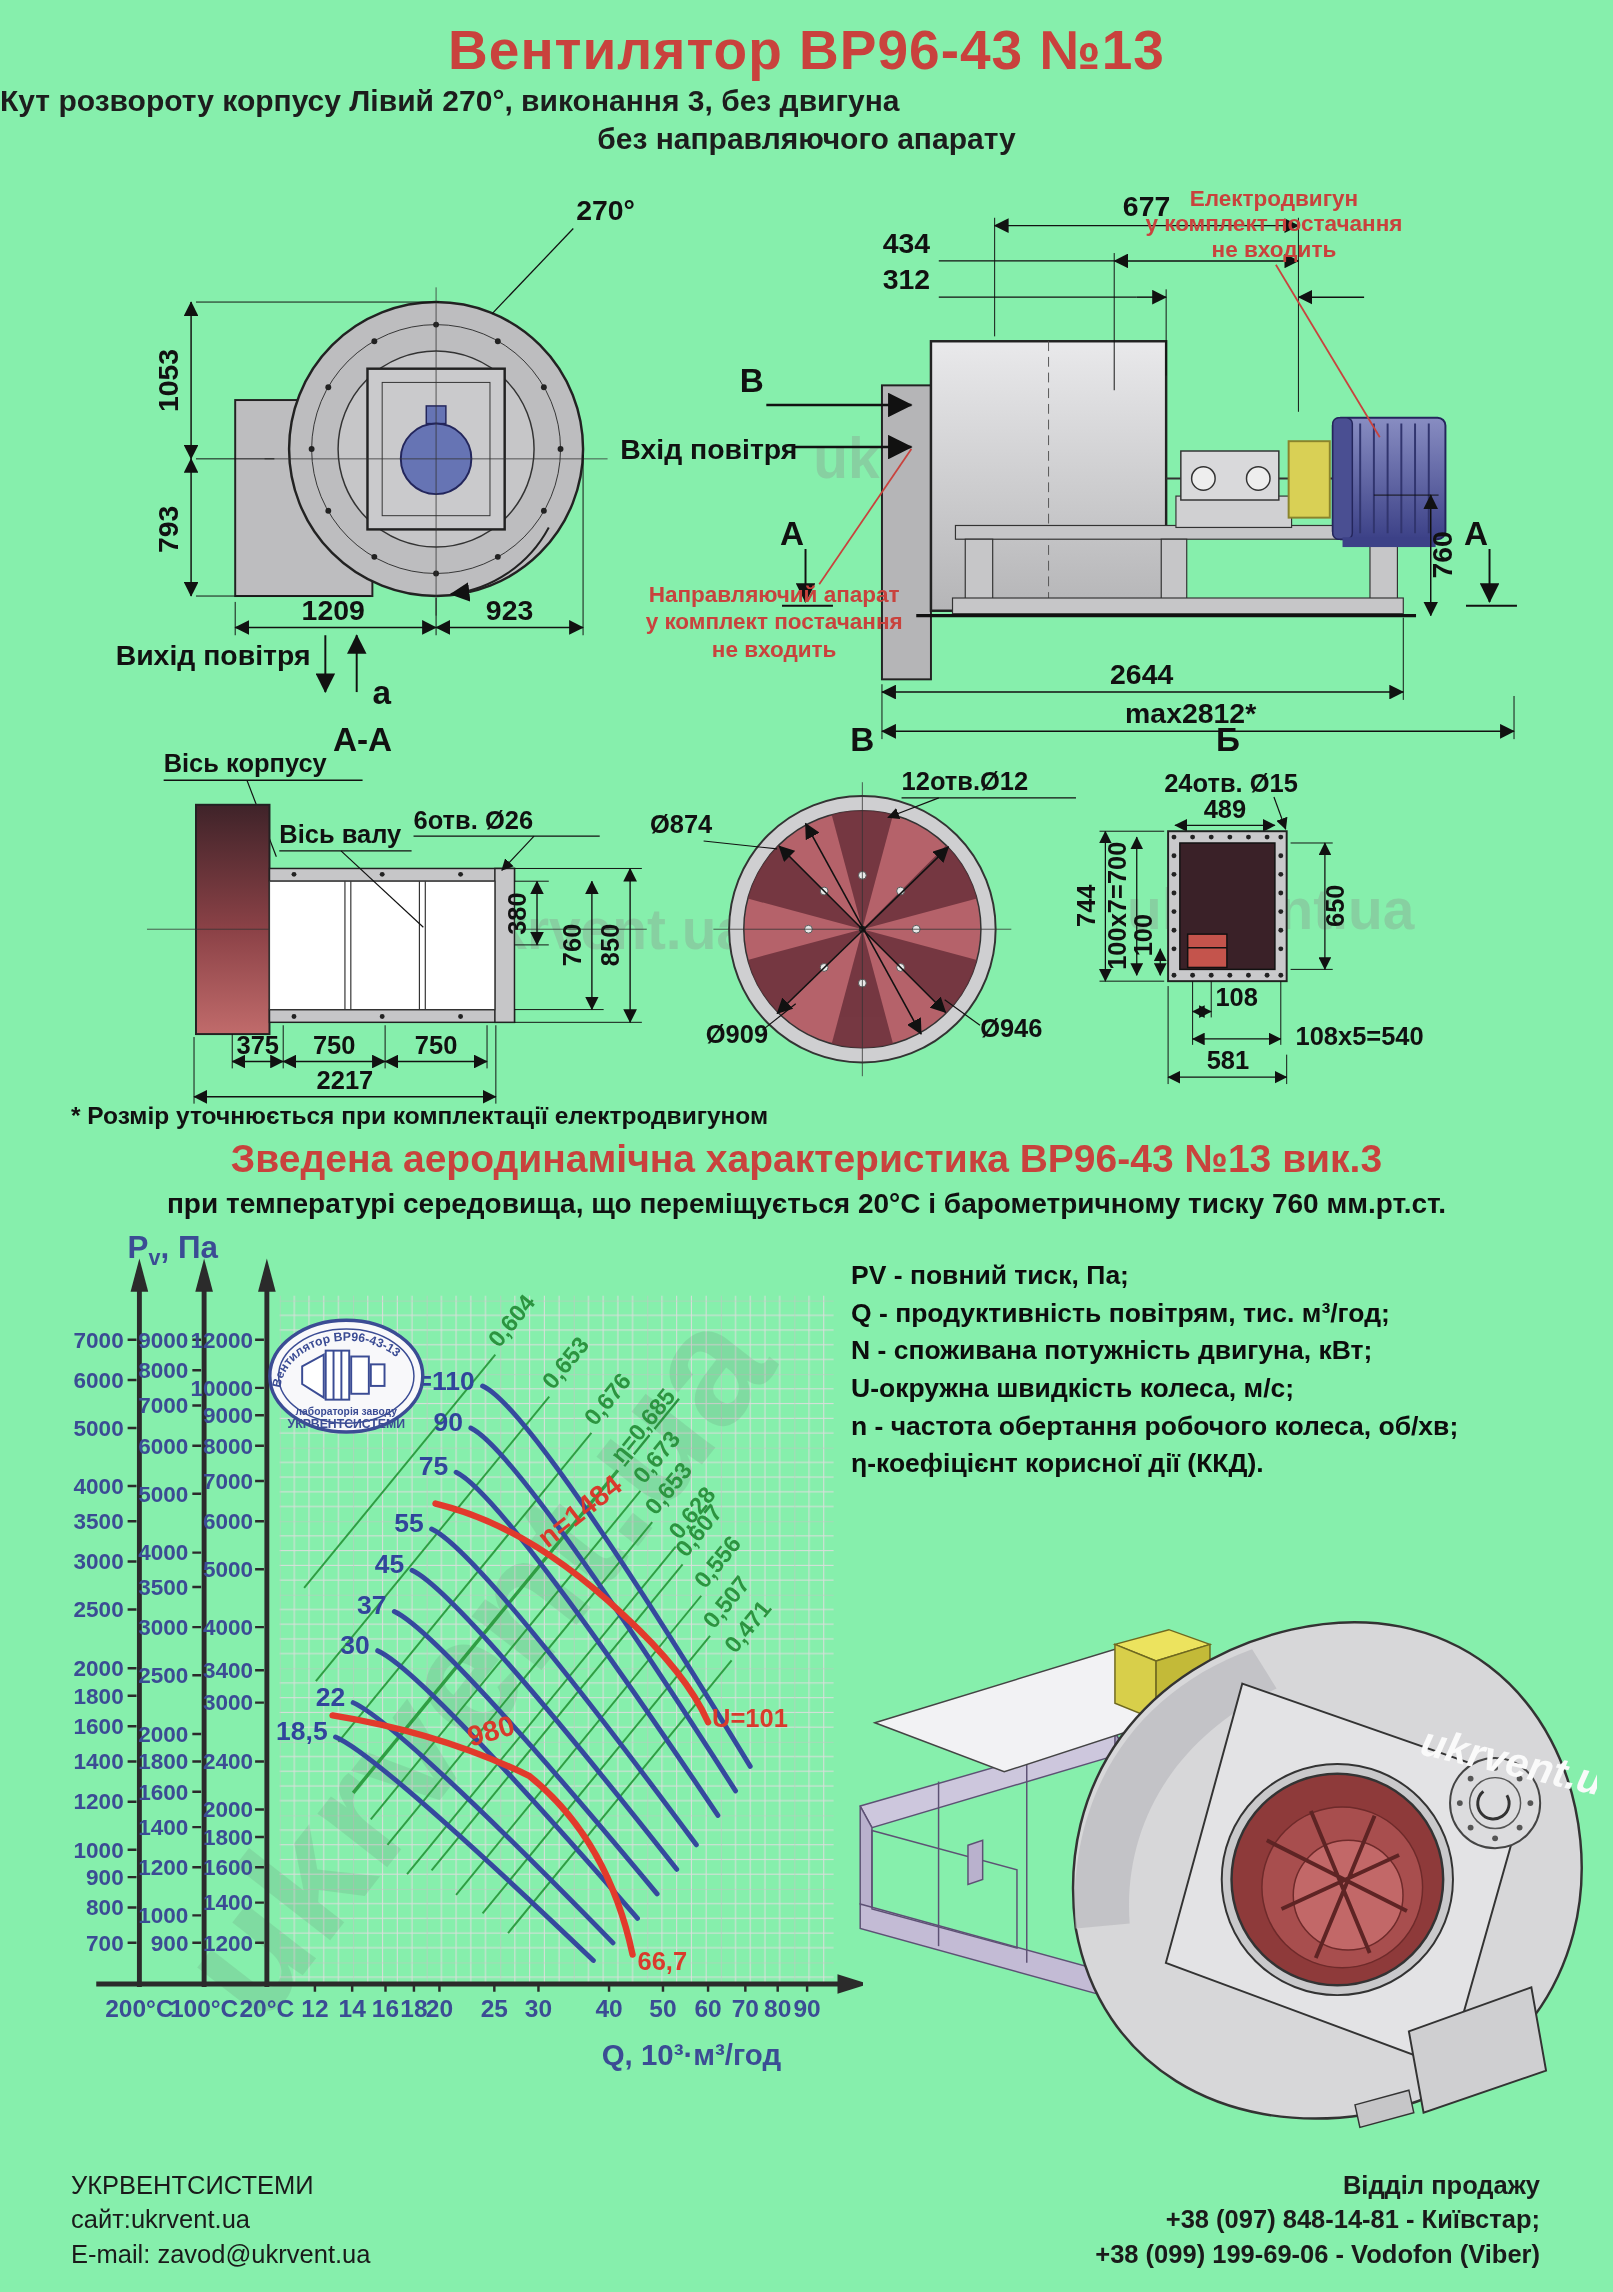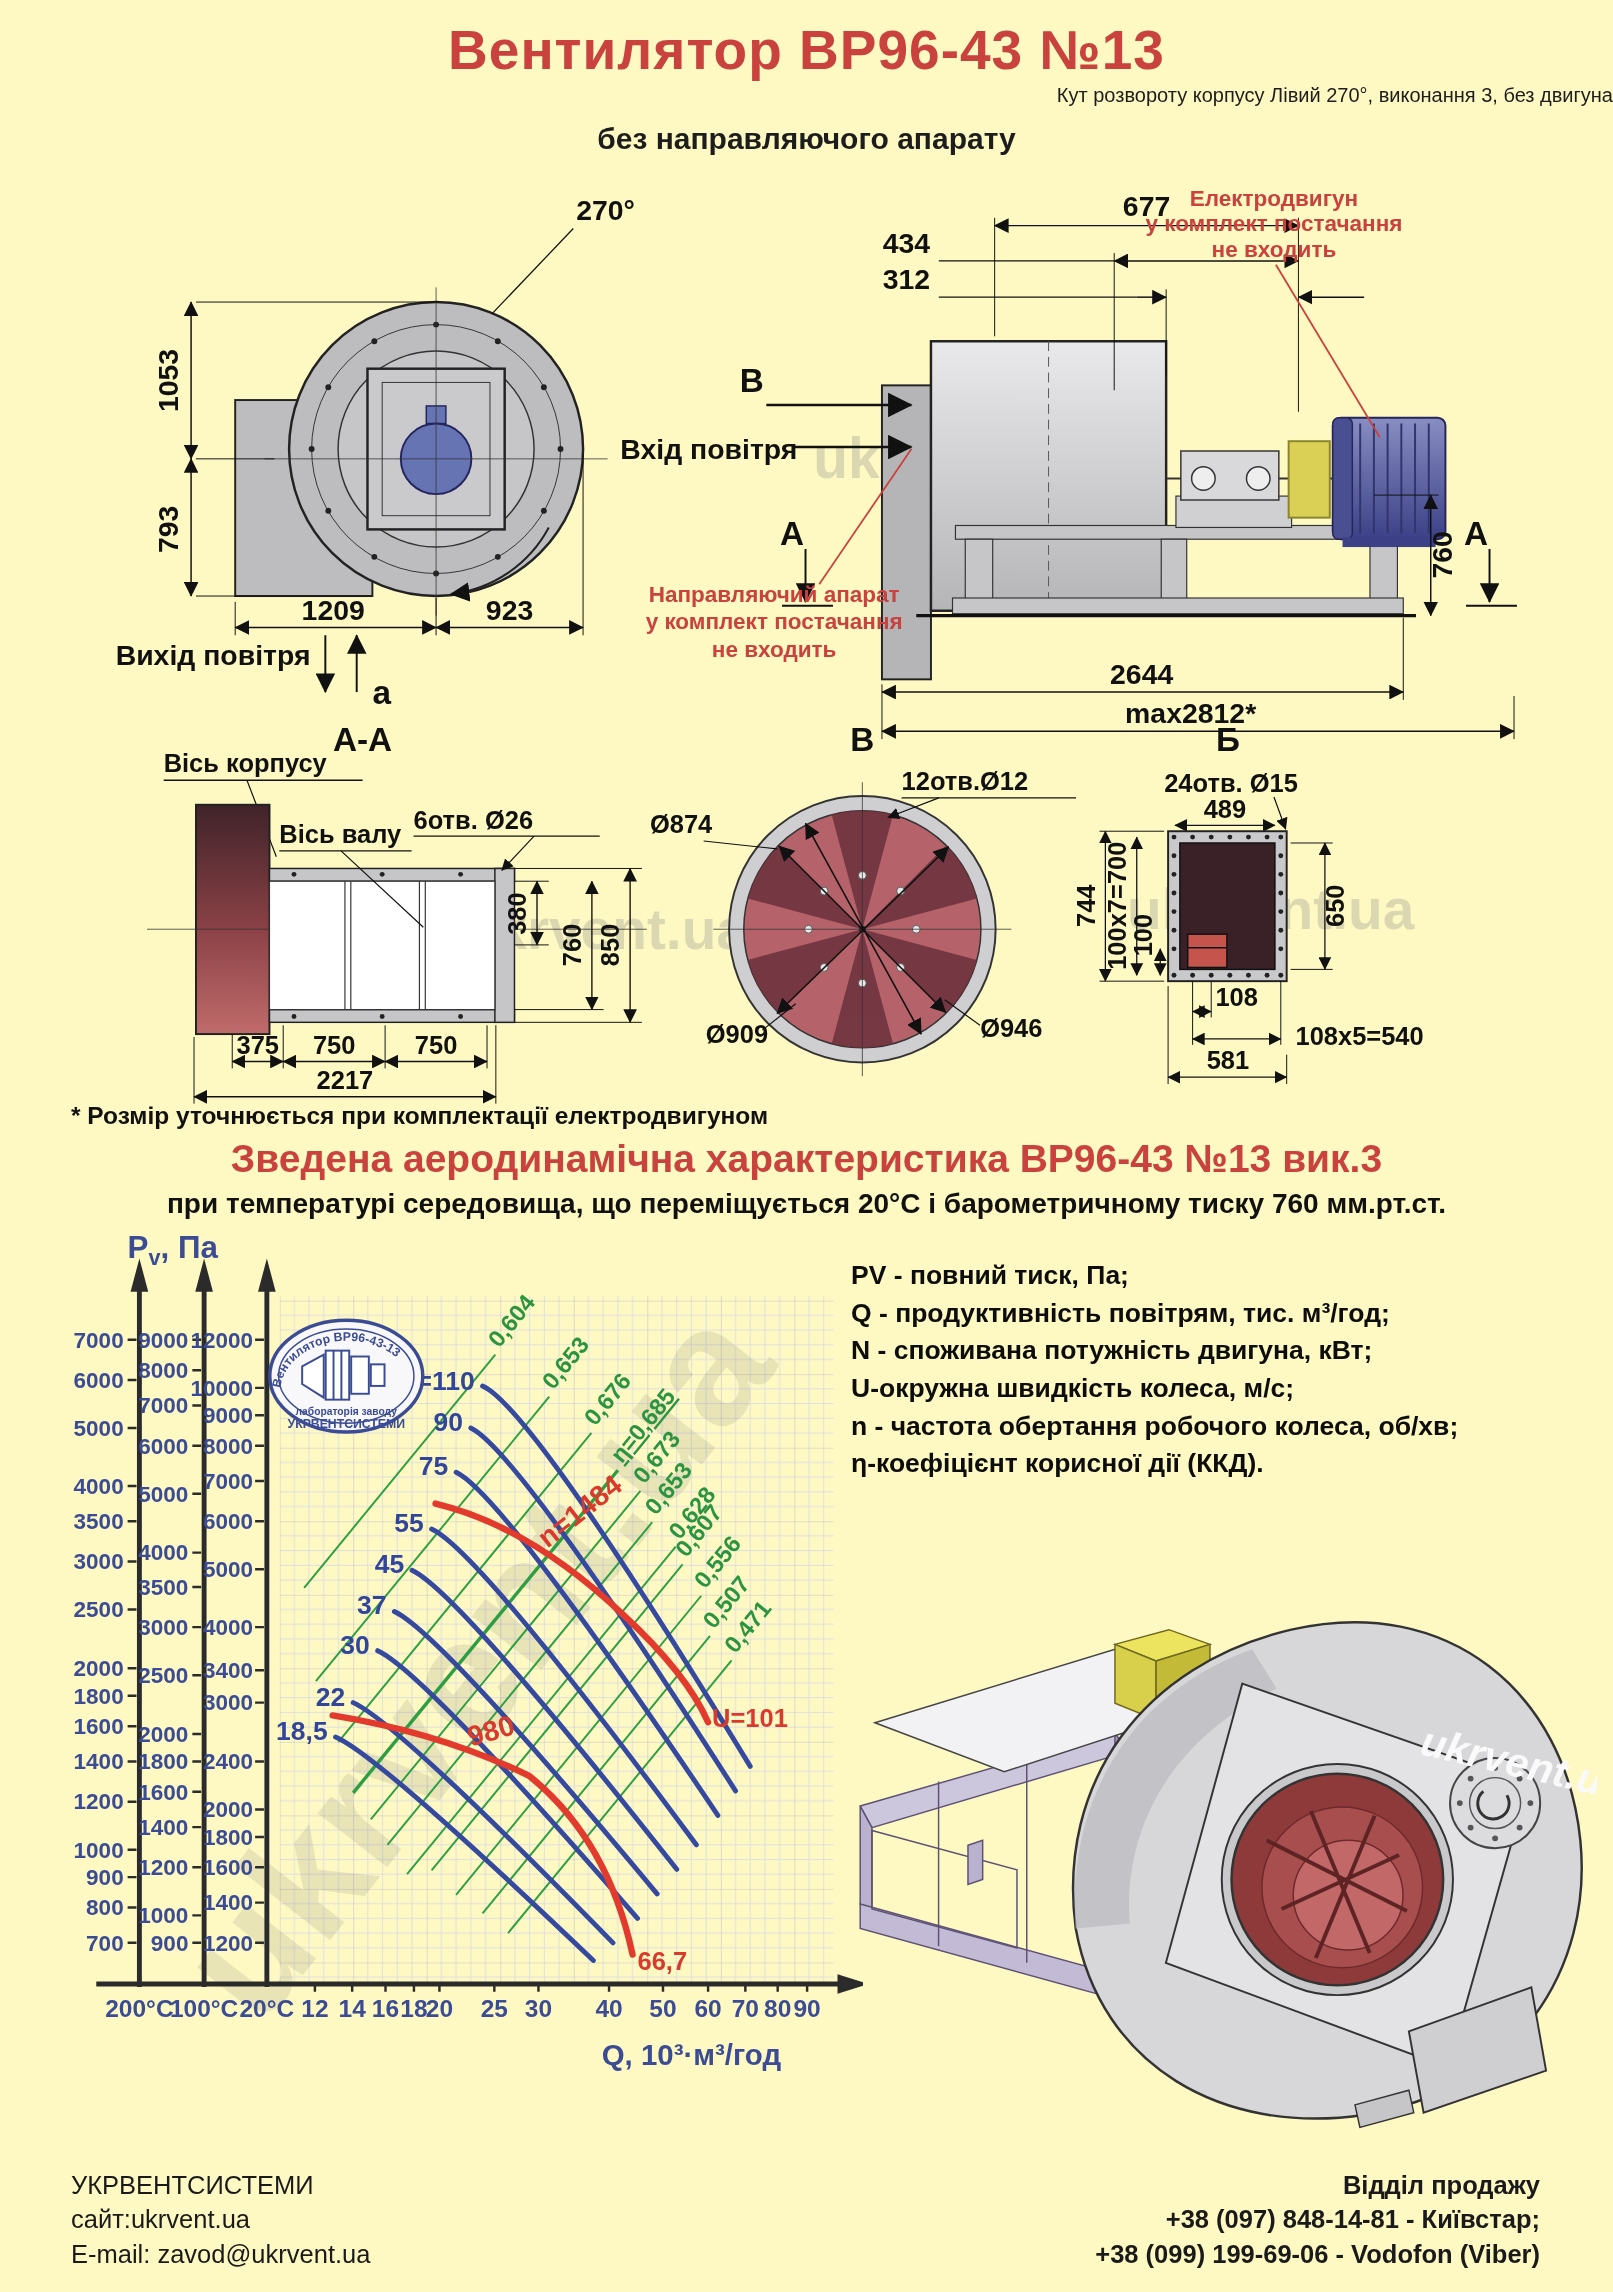--- a/index.html
+++ b/index.html
@@ -1,20 +1,20 @@
 <!DOCTYPE html>
 <html><head>
 <meta charset="utf-8">
 <style>
   html,body{margin:0;padding:0;background:#e8e8e8;}
-  .page{position:relative;width:1613px;height:2293px;background:#fef9c3;margin:0 auto;
+  .page{position:relative;width:1613px;height:2293px;background:#86efac;margin:0 auto;
         font-family:"Liberation Sans",sans-serif;overflow:hidden;}
   .abs{position:absolute;}
   .title{width:100%;text-align:center;top:17.6px;font-size:55px;font-weight:bold;color:#c9423d;letter-spacing:1px;}
-  .sub1{width:100%;text-align:right;top:84px;font-size:20px;font-weight:normal;color:#1d1d1d;}
+  .sub1{width:100%;text-align:left;top:84px;font-size:30px;font-weight:bold;color:#1d1d1d;}
   .sub2{width:100%;text-align:center;top:122px;font-size:30px;font-weight:bold;color:#1d1d1d;}
   .footnote{left:71px;top:1102px;font-size:24.5px;font-weight:bold;color:#111;}
   .heading2{width:100%;text-align:center;top:1137px;font-size:39px;font-weight:bold;color:#c9423d;}
   .subheading{width:100%;text-align:center;top:1188px;font-size:28px;font-weight:bold;color:#111;}
   .legend{left:851px;top:1257px;width:706px;font-size:26.5px;font-weight:bold;color:#0d0d0d;line-height:1.42;}
   .footer-left{left:71px;top:2168px;font-size:25.5px;color:#1a1a1a;line-height:1.35;}
   .footer-right{right:73px;top:2168px;font-size:25.5px;color:#1a1a1a;line-height:1.35;text-align:right;font-weight:bold;}
   svg text{font-family:"Liberation Sans",sans-serif;}
   .dim{font-size:29px;font-weight:bold;fill:#111;}
   .dims{font-size:26px;font-weight:bold;fill:#111;}

